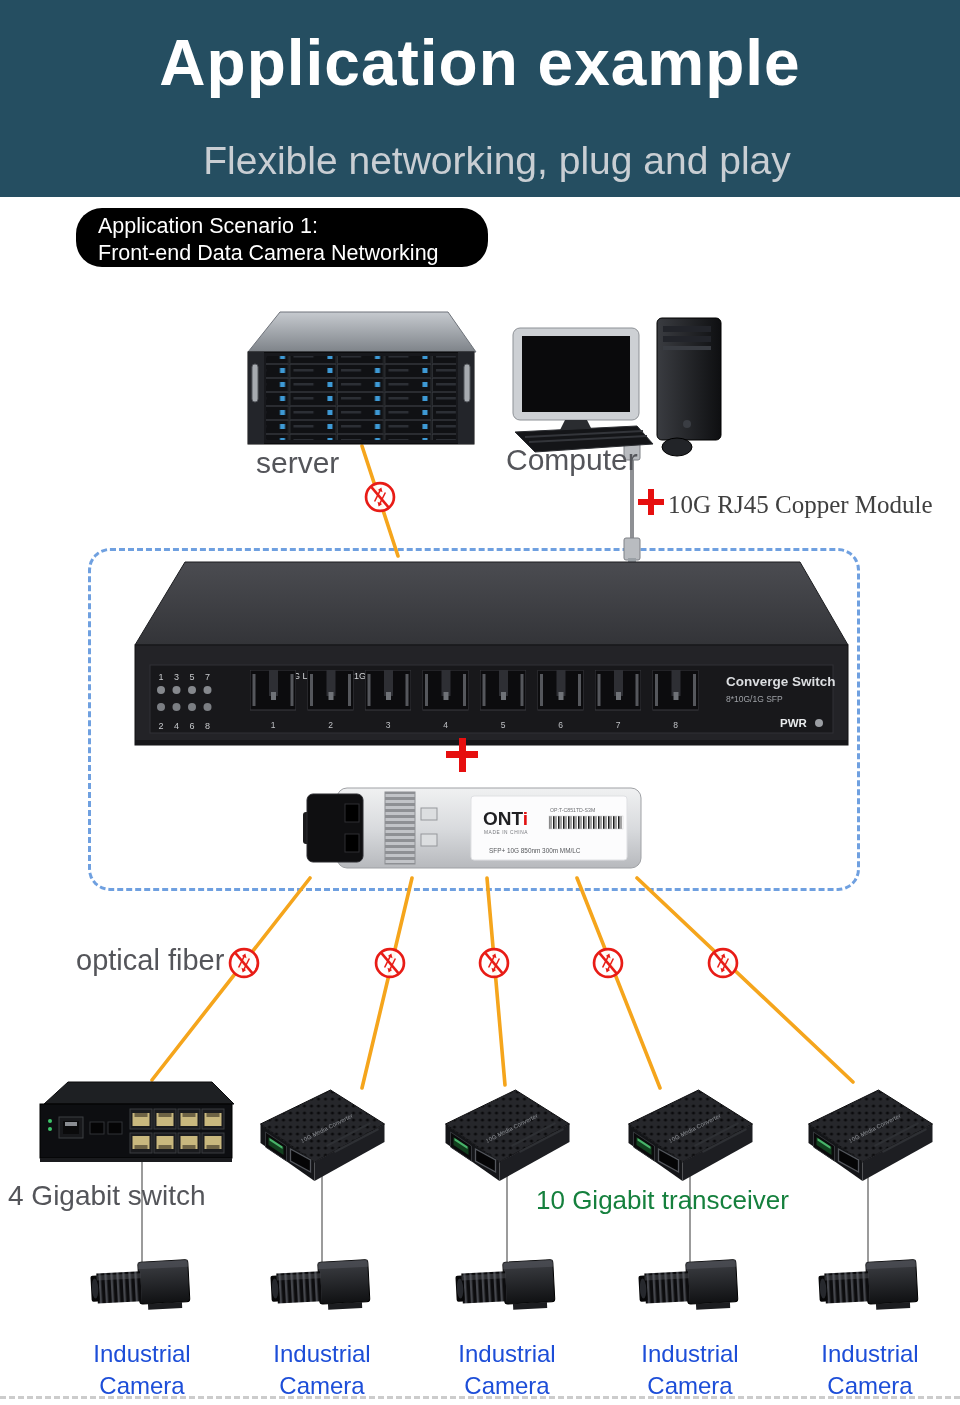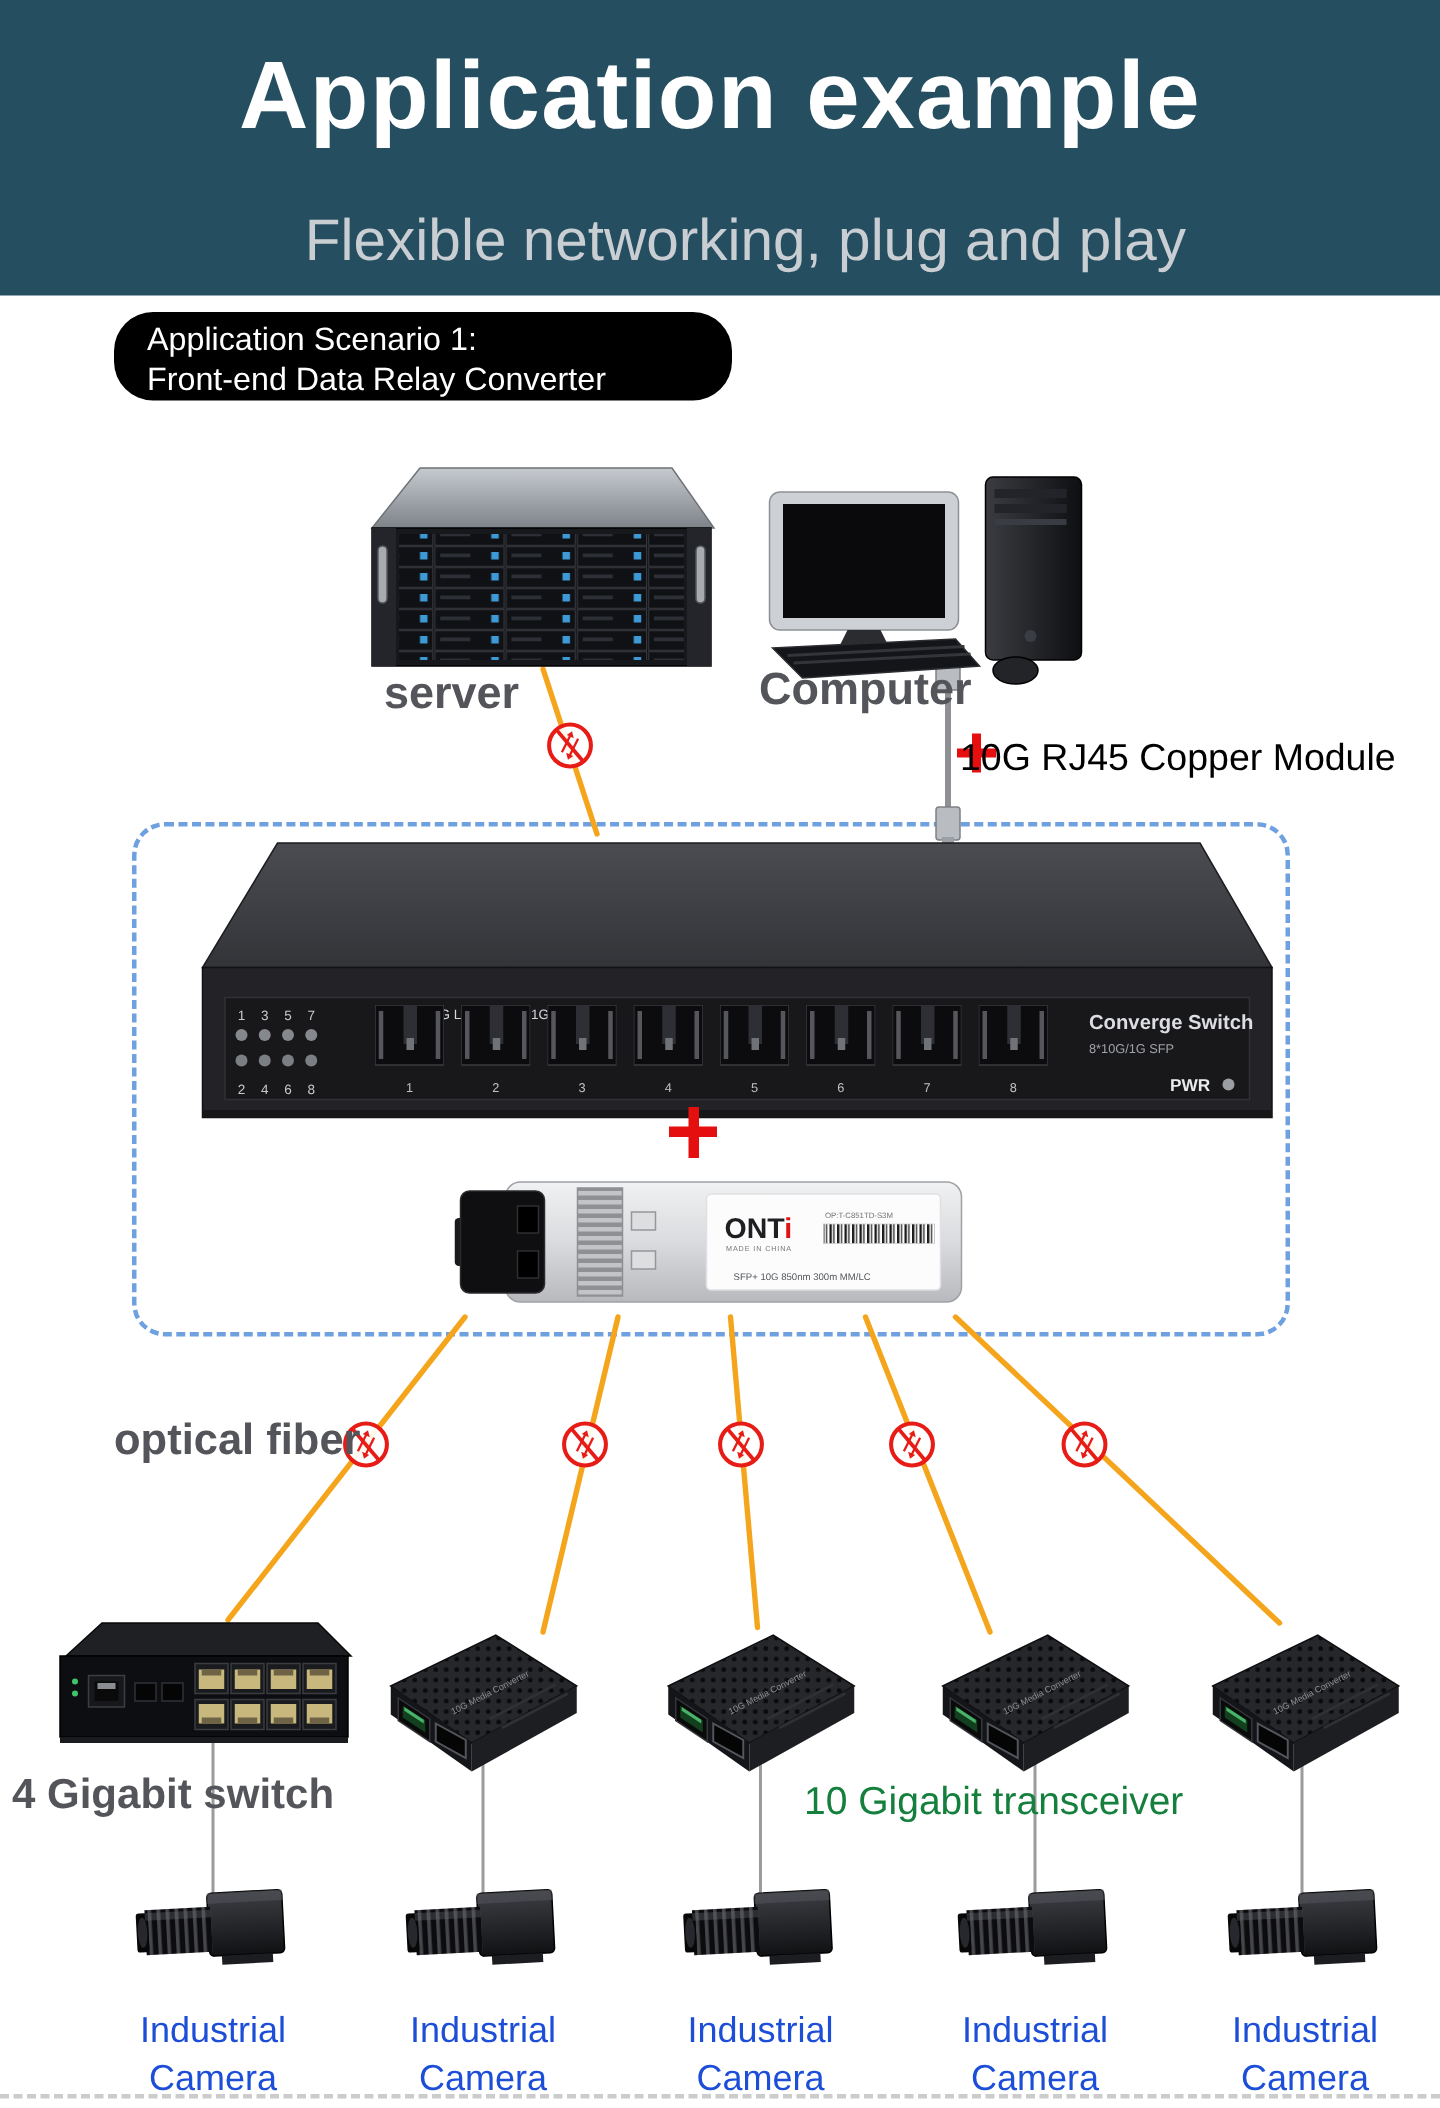--- a/index.html
+++ b/index.html
@@ -12,27 +12,27 @@
              color:#ffffff;font-size:64px;font-weight:bold;letter-spacing:1px;}
   .banner h2{margin:17px;position:absolute;left:0;top:122px;width:100%;text-align:center;
              color:#c9ced3;font-size:39px;font-weight:normal;}
 
   
   .badge{position:absolute;left:76px;top:208px;width:412px;height:59px;background:#000000;
          border-radius:26px;color:#fff;font-size:21.5px;line-height:1.25;
          padding:5px 0 0 22px;box-sizing:border-box;}
 
   
-  .lbl{position:absolute;color:#54555a;font-weight:bold;white-space:nowrap;}
+  .lbl{position:absolute;color:#54555a;font-weight:normal;white-space:nowrap;}
   .lbl-server{left:256px;top:446px;font-size:30px;}
   .lbl-computer{left:506px;top:443px;font-size:30px;}
   .lbl-fiber{left:76px;top:944px;font-size:29px;}
   .lbl-10gswitch{left:8px;top:1180px;font-size:28px;}
   .lbl-transceiver{left:536px;top:1185px;font-size:26px;font-weight:400;color:#15803d;}
-  .note-copper{position:absolute;left:640px;top:491px;font-size:25px;color:#000000;white-space:nowrap;}
+  .note-copper{position:absolute;left:668px;top:491px;font-size:25px;color:#404040;white-space:nowrap;font-family:Liberation Serif, serif;}
 
   
   .plus{position:absolute;}
   .plus::before,.plus::after{content:"";position:absolute;background:#e60f0f;}
   .plus-1{left:638px;top:489px;width:26px;height:26px;}
   .plus-1::before{left:10px;top:0;width:6px;height:26px;}
   .plus-1::after{left:0;top:10px;width:26px;height:6px;}
   .plus-2{left:446px;top:738px;width:32px;height:34px;}
   .plus-2::before{left:13px;top:0;width:7px;height:34px;}
   .plus-2::after{left:0;top:13px;width:32px;height:7px;}
@@ -149,21 +149,21 @@
     </defs>
   </svg>
 
   <header class="banner">
     <h1>Application example</h1>
     <h2>Flexible networking, plug and play</h2>
   </header>
 
   <div class="badge">
     <div>Application Scenario 1:</div>
-    <div>Front-end Data Relay Converter</div>
+    <div>Front-end Data Camera Networking</div>
   </div>
 
   <div class="dashed-box z1"></div>
 
   <svg class="img z1" style="left:0;top:0" width="960" height="1405" viewBox="0 0 960 1405">
 
     <line x1="632" y1="445" x2="632" y2="556" stroke="#8e9094" stroke-width="4"></line>
     <g>
       <rect x="624" y="438" width="16" height="22" rx="2" fill="#b9bcc0" stroke="#7e8186"></rect>
       <rect x="628" y="432" width="8" height="8" fill="#9aa0a5"></rect>

